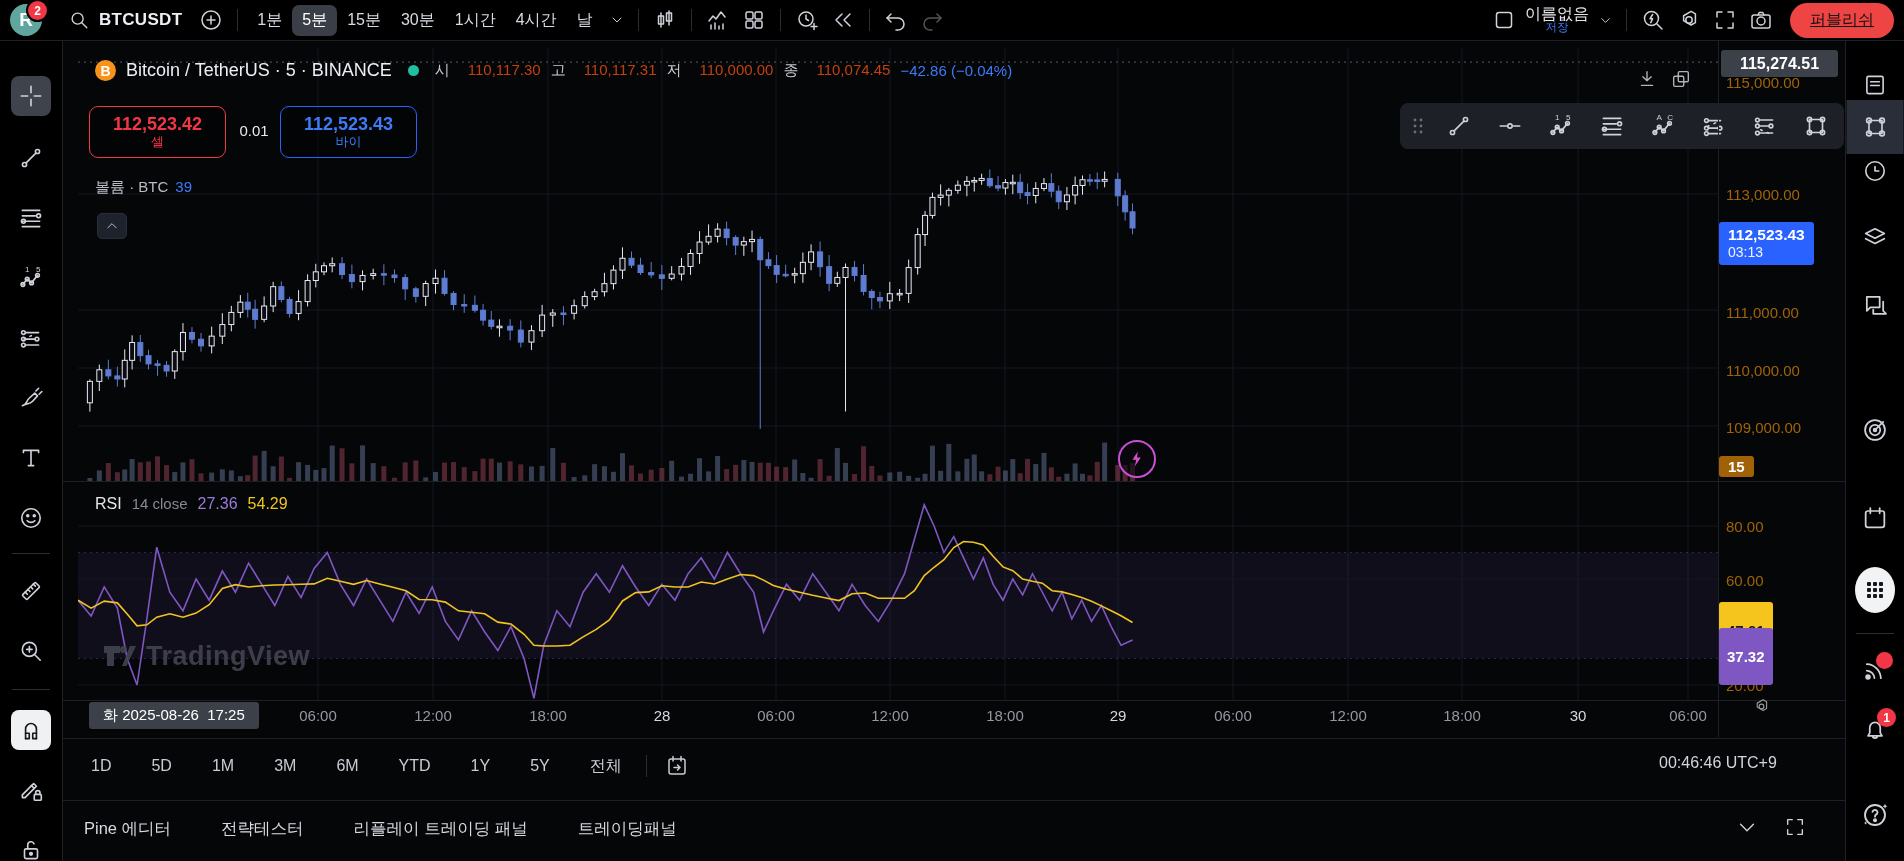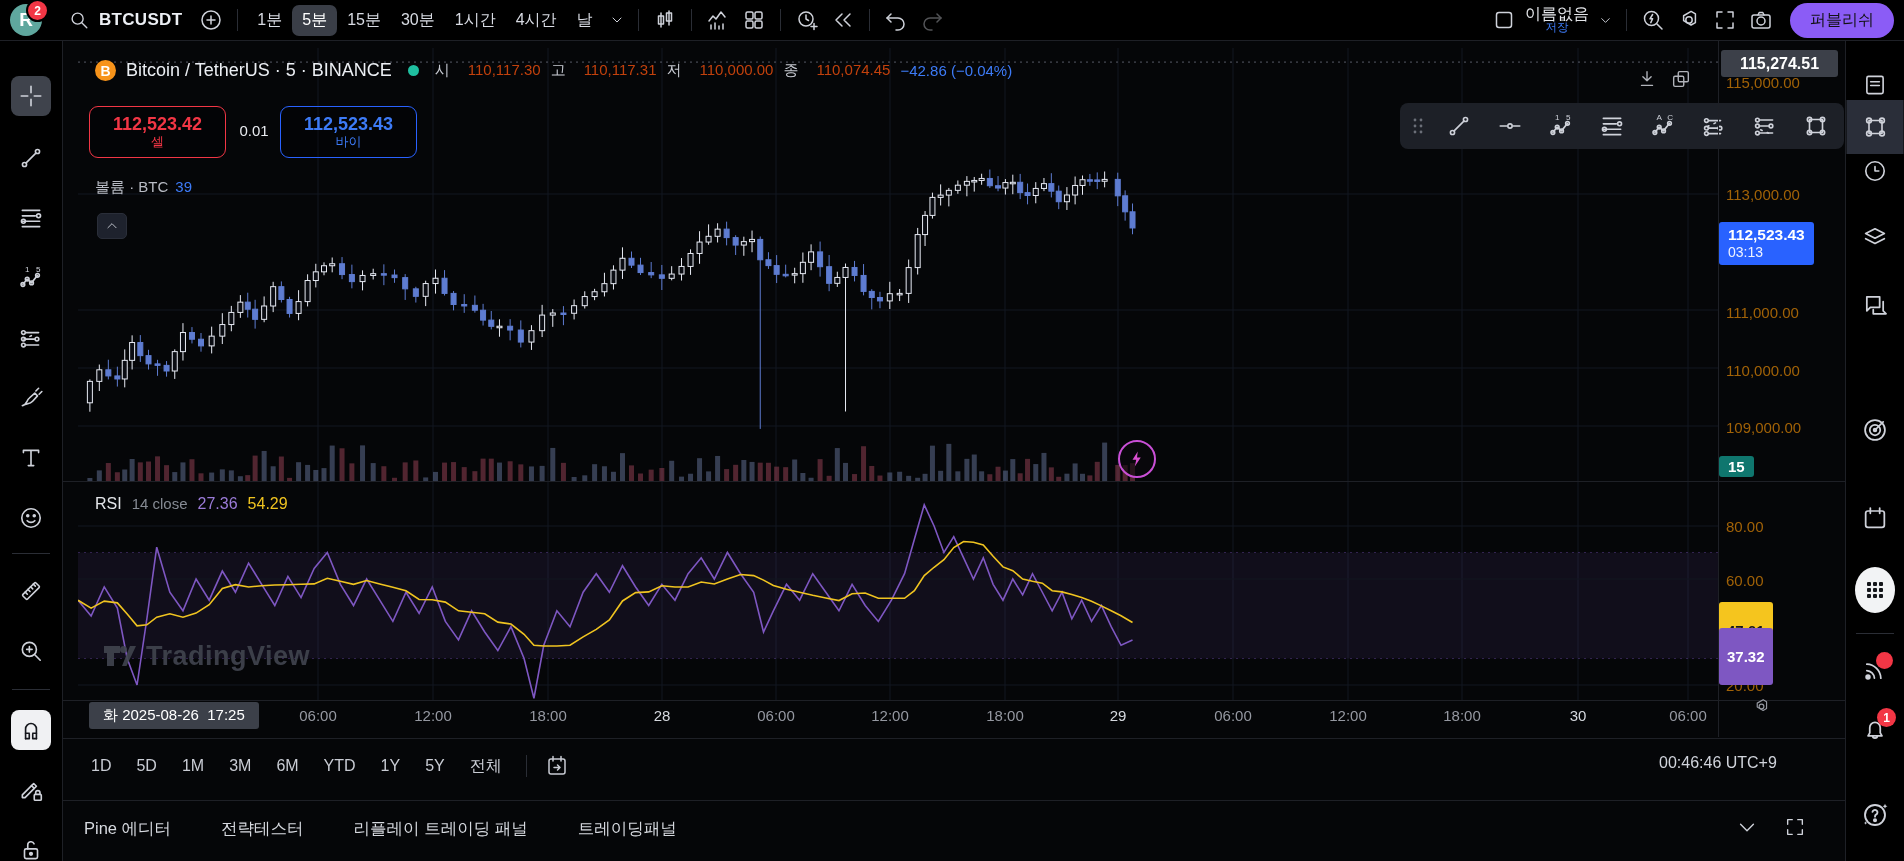--- a/index.html
+++ b/index.html
@@ -20,22 +20,22 @@
           display:flex;align-items:center;justify-content:center;}
   .symsearch{display:flex;align-items:center;gap:9px;padding:4px 10px;border-radius:7px;}
   .symsearch .sym{font-size:17px;font-weight:bold;color:#eceff4;letter-spacing:.3px;}
   .sep{width:1px;height:22px;background:#2a2d35;margin:0 7px;flex:none;}
   .tf{padding:5px 10px;border-radius:7px;font-size:16px;color:#d8dbe3;}
   .tf.active{background:#3a3e47;color:#fff;}
   .iconbtn{width:34px;height:34px;display:flex;align-items:center;justify-content:center;border-radius:6px;flex:none;}
   .namebox{display:flex;flex-direction:column;align-items:center;line-height:1.05;margin:0 2px;}
   .namebox .nm{font-size:16px;color:#e4e6ea;}
   .namebox .sv{font-size:11.5px;color:#3d7bf7;font-family:Liberation Mono, monospace;}
-  .publish{background:#8b5cf6;color:#111;border-radius:19px;height:35px;padding:0 20px;
-           font-size:16px;display:flex;align-items:center;margin-left:10px;}
+  .publish{background:#ef4444;color:#111;border-radius:19px;height:35px;padding:0 20px;
+           font-size:16px;display:flex;align-items:center;margin-left:10px;text-decoration:underline;}
   
   .ltb{position:absolute;left:0;top:41px;width:62px;bottom:0;background:#000;border-right:1px solid #1e2026;}
   .rtb{position:absolute;right:0;top:41px;width:58px;bottom:0;background:#000;border-left:1px solid #1e2026;}
   .ltool,.rtool{position:absolute;left:50%;transform:translate(-50%,-50%);width:40px;height:40px;
         display:flex;align-items:center;justify-content:center;border-radius:8px;}
   .ltool.selected{background:#3f434c;}
   .ltool.magnet-on{background:#f0f1f3;}
   .ltool.magnet-on .ic{stroke:#15171c;}
   .rtool.selected{background:#2a2e39;border-radius:0;width:57px;height:54px;}
   .tooldiv{position:absolute;left:12px;width:38px;height:1px;background:#2a2d35;}
@@ -71,21 +71,21 @@
   .fdt .iconbtn{width:40px;height:38px;}
   
   .axis-border{position:absolute;left:1718px;top:41px;width:1px;height:696px;background:#1e2026;}
   .ptick{position:absolute;left:1726px;transform:translateY(-50%);font-size:15px;color:#a16207;white-space:nowrap;}
   .lastbox{position:absolute;left:1721px;top:50px;width:117px;height:27px;background:#3c4049;border-radius:3px;
            color:#fff;font-size:16px;font-weight:bold;display:flex;align-items:center;justify-content:center;z-index:3;}
   .curbadge{position:absolute;left:1719px;top:222px;background:#2962ff;border-radius:3px;color:#fff;
             padding:3px 9px;line-height:1.25;z-index:2;}
   .curbadge .cp{font-size:15.5px;font-weight:bold;}
   .curbadge .ct{font-size:14px;opacity:.92;}
-  .volbadge{position:absolute;left:1719px;top:456px;background:#0f766e;border-radius:3px;color:#fff;
+  .volbadge{position:absolute;left:1719px;top:456px;background:#a16207;border-radius:3px;color:#fff;
             font-size:15px;font-weight:bold;padding:2px 9px;}
   .ybadge{position:absolute;left:1719px;border-radius:3px;font-size:15px;font-weight:bold;padding:20px 8px;}
   .rsi-ma-badge{top:602px;background:#f5c51e;color:#15171c;}
   .rsi-val-badge{top:628px;background:#7e57c2;color:#fff;}
   
   .rsihead{position:absolute;left:95px;top:495px;display:flex;gap:10px;font-size:16px;align-items:baseline;}
   .rsihead .t{color:#e4e6ea;}
   .rsihead .prm{color:#868b94;font-size:15px;}
   .rsihead .v1{color:#9b7bd8;}
   .rsihead .v2{color:#f0c420;}
@@ -1022,21 +1022,21 @@
     <span class="axgear">
       <svg class="ic" width="19" height="19" viewBox="0 0 24 24" style="stroke:#9598a1">
           <path d="M9.5 3.5h5l4.3 7.5-2.5 4.3h-8.6L5.2 11z" transform="rotate(30 12 12)"></path>
           <circle cx="12" cy="12" r="3"></circle>
         </svg>
     </span>
   </div>
 
   <div class="range-border"></div>
   <div class="ranges">
-    <span style="display:flex;gap:3px">
+    <span style="display:flex;gap:18px">
         <button class="rbtn"><span>1D</span></button>
         <button class="rbtn"><span>5D</span></button>
         <button class="rbtn"><span>1M</span></button>
         <button class="rbtn"><span>3M</span></button>
         <button class="rbtn"><span>6M</span></button>
         <button class="rbtn"><span>YTD</span></button>
         <button class="rbtn"><span>1Y</span></button>
         <button class="rbtn"><span>5Y</span></button>
         <button class="rbtn"><span>전체</span></button>
       </span>

